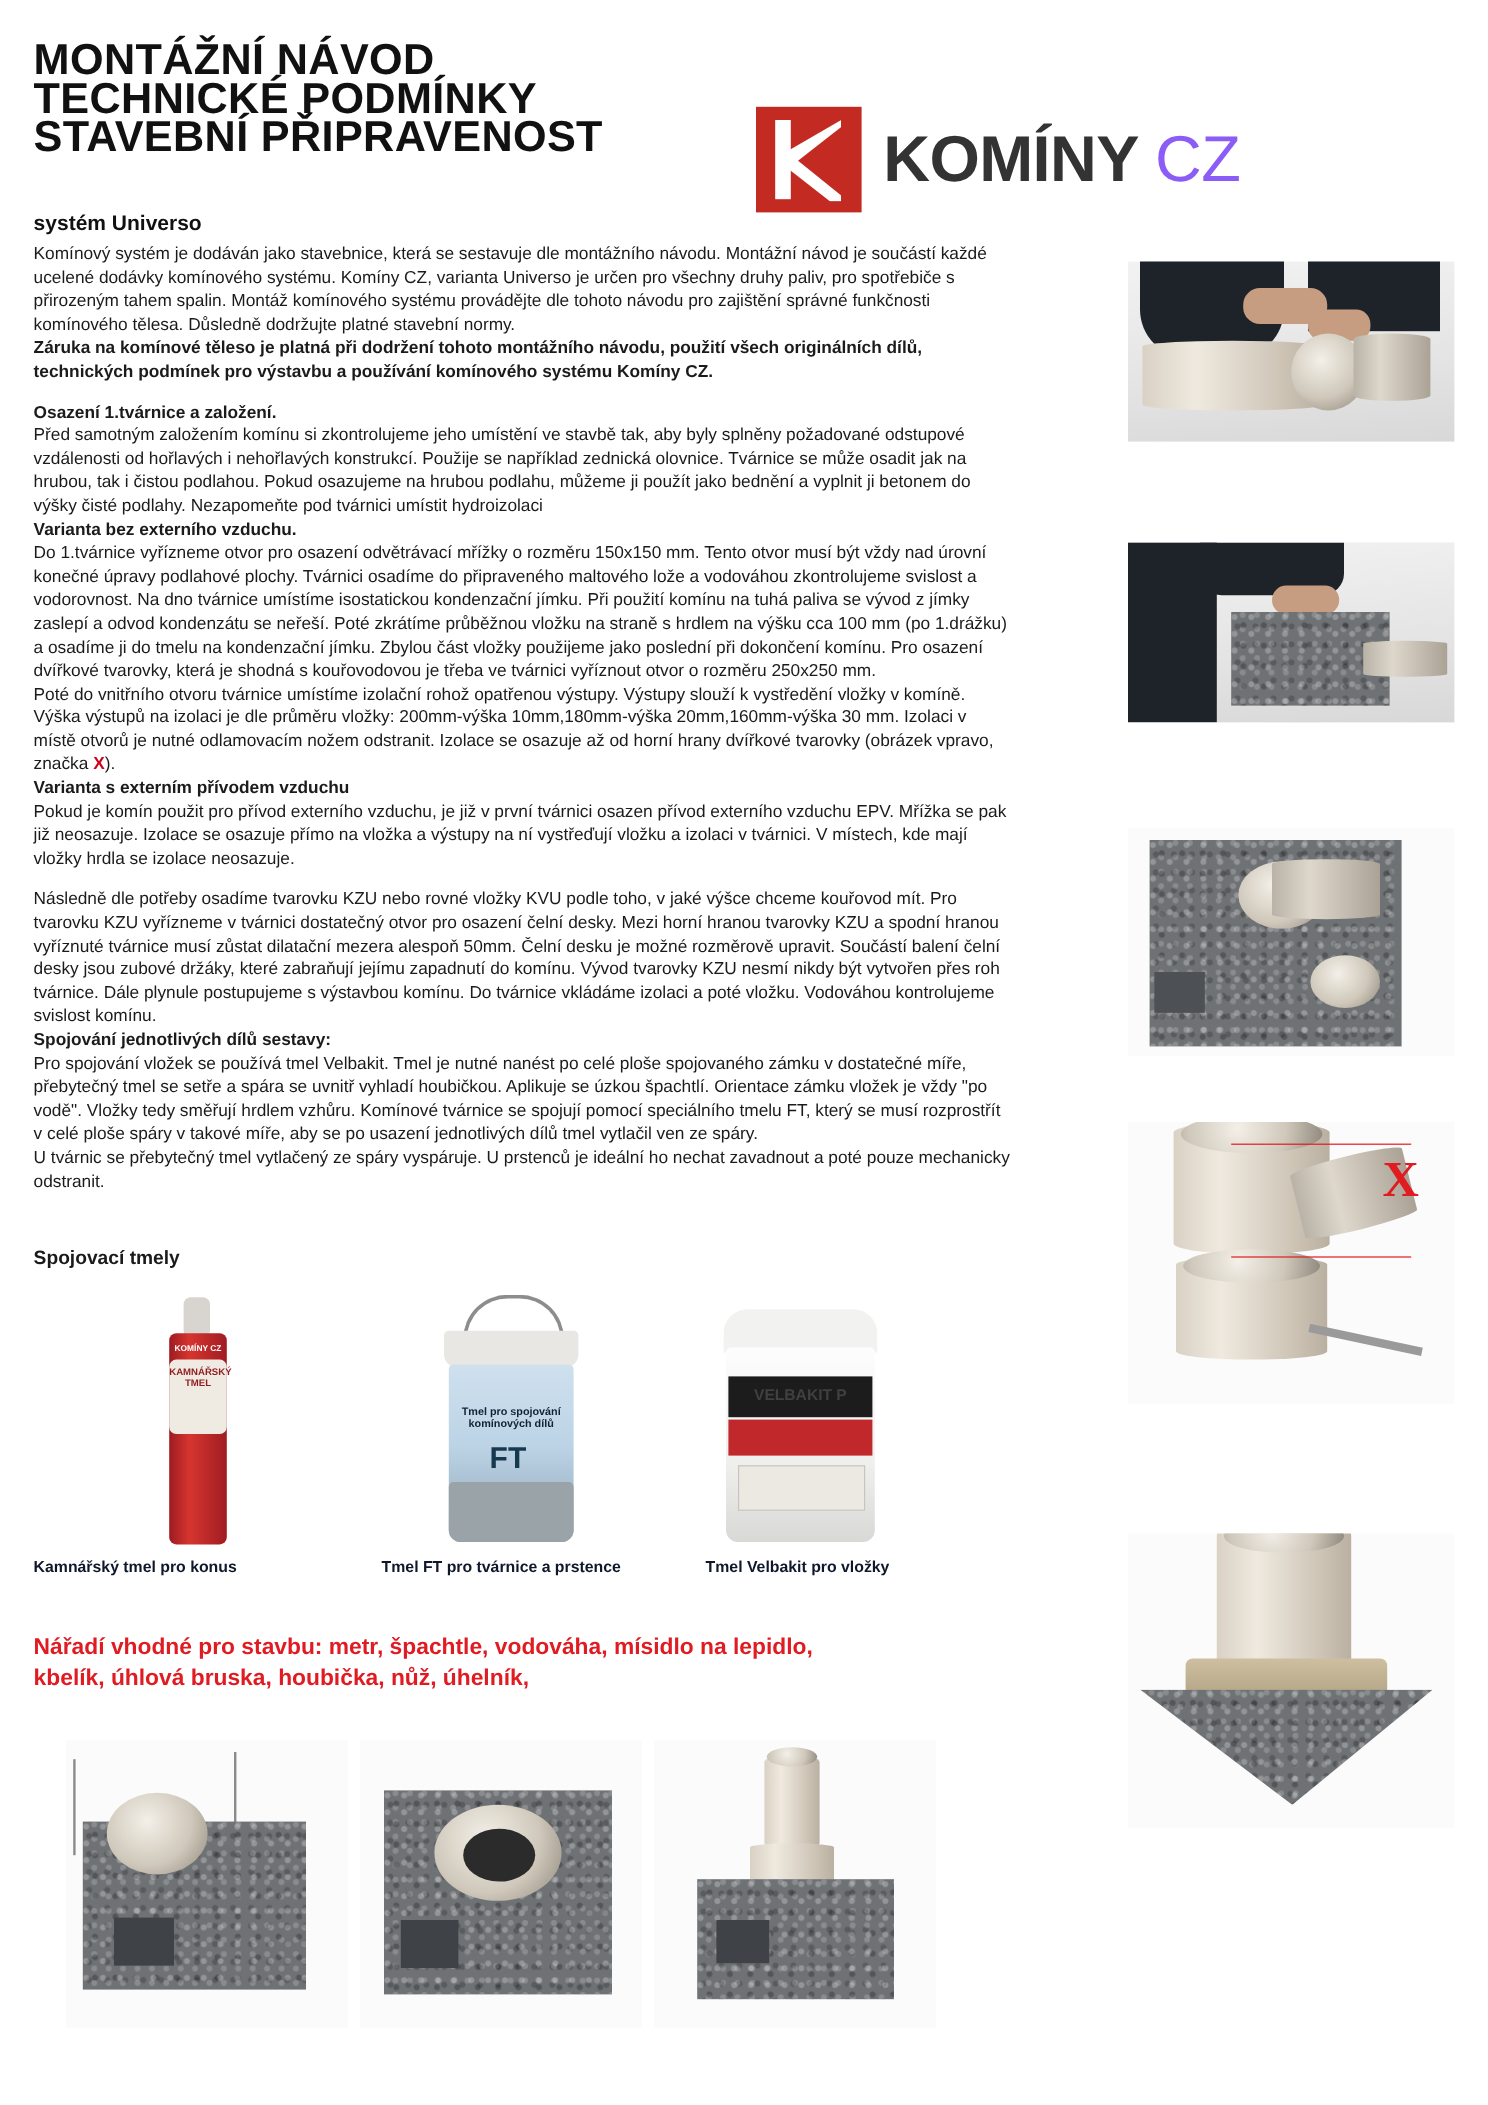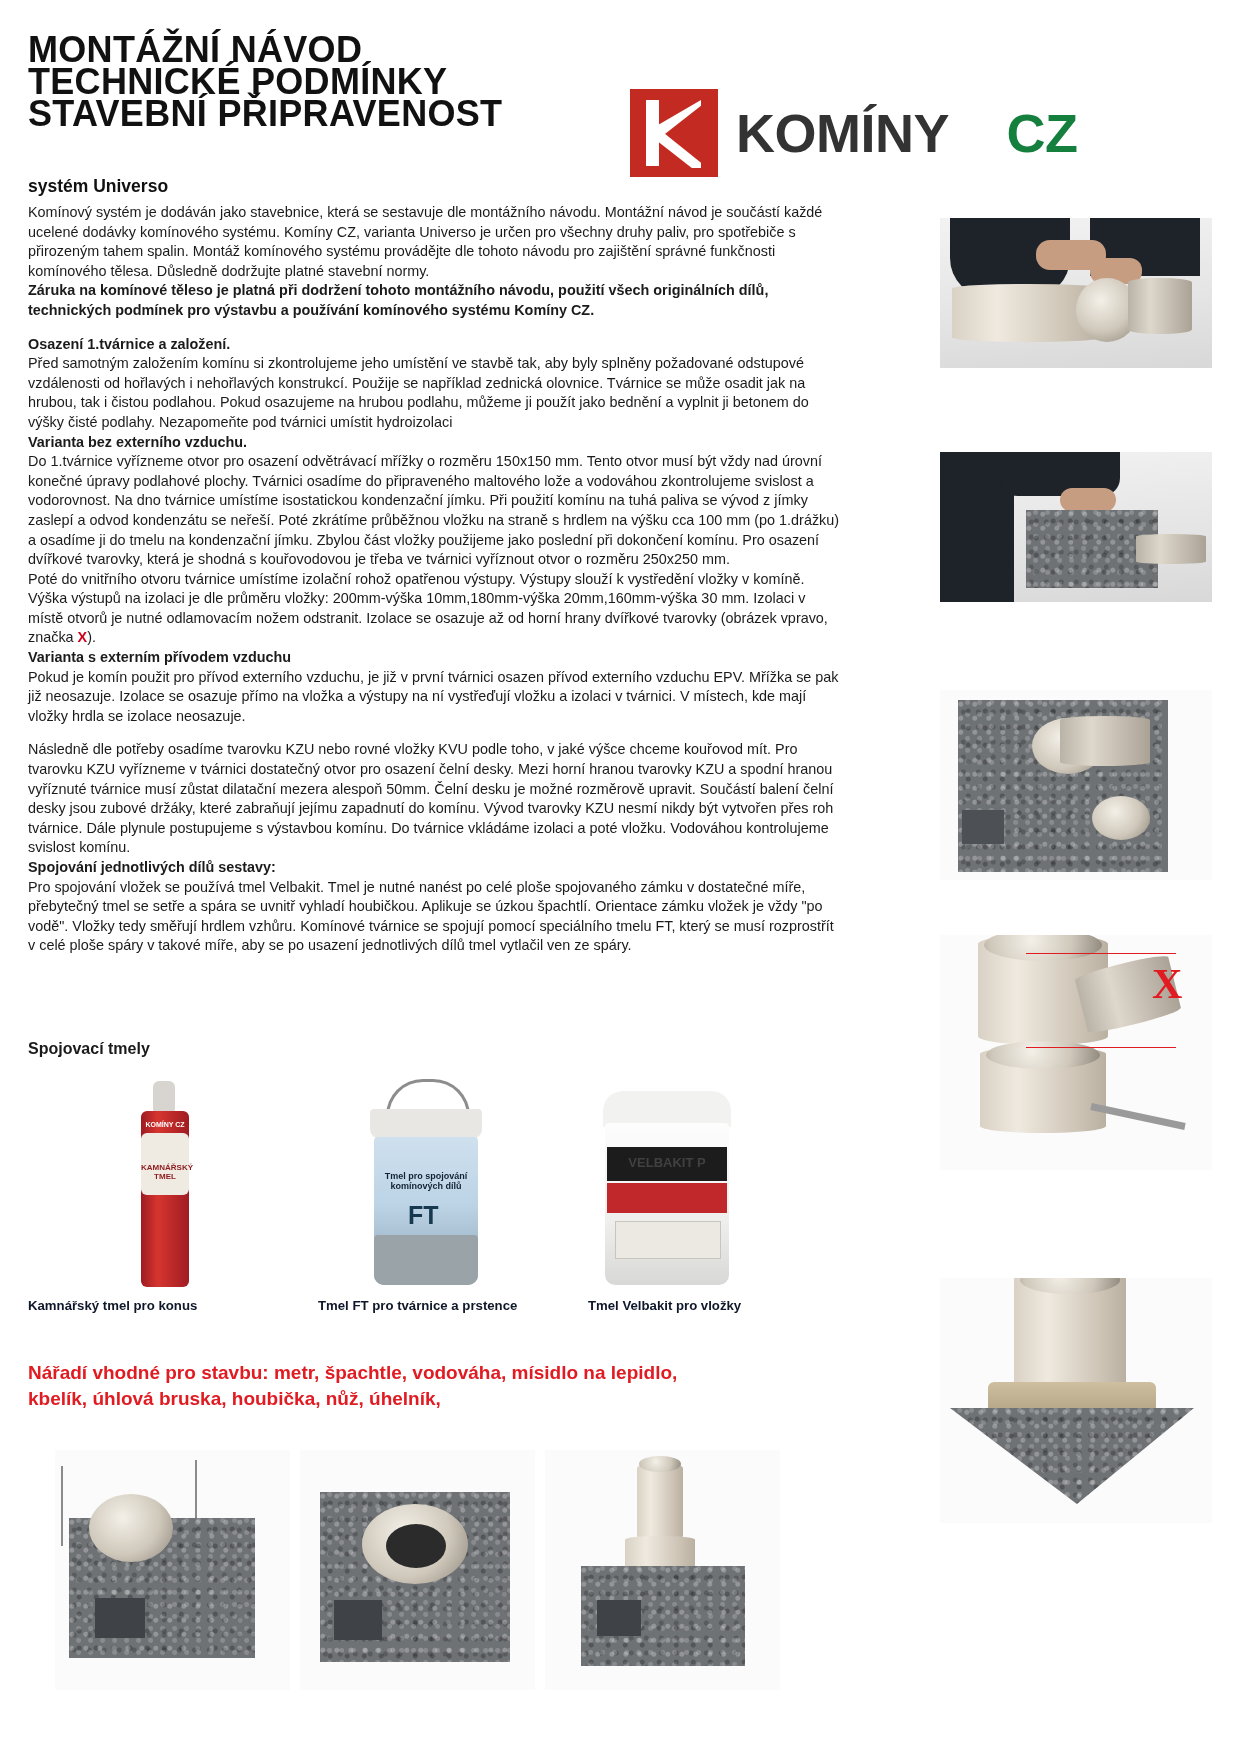--- a/index.html
+++ b/index.html
@@ -81,23 +81,22 @@
   }
   .logo-text {
     font-size: 54px;
     font-weight: bold;
     letter-spacing: -0.5px;
     color: #333333;
     line-height: 56px;
     white-space: nowrap;
   }
   .logo-text .cz {
-    font-weight: bold;
-    color: #15803d;
-    margin-left: 44px;
+    font-weight: normal;
+    color: #8b5cf6;
   }
 
   
   .textcol {
     position: absolute;
     left: 28px;
     top: 176px;
     width: 815px;
   }
   .sys-title {
@@ -277,32 +276,33 @@
     <p class="body"><span>Poté do vnitřního otvoru tvárnice umístíme izolační rohož opatřenou výstupy. Výstupy slouží k vystředění vložky v komíně. Výška výstupů na izolaci je dle průměru vložky: 200mm-výška 10mm,180mm-výška 20mm,160mm-výška 30 mm. Izolaci v místě otvorů je nutné odlamovacím nožem odstranit. Izolace se osazuje až od horní hrany dvířkové tvarovky (obrázek vpravo, značka </span><span class="red">X</span><span>).</span></p>
 
     <p class="body b">Varianta s externím přívodem vzduchu</p>
     <p class="body">Pokud je komín použit pro přívod externího vzduchu, je již v první tvárnici osazen přívod externího vzduchu EPV. Mřížka se pak již neosazuje. Izolace se osazuje přímo na vložka a výstupy na ní vystřeďují vložku a izolaci v tvárnici. V místech, kde mají vložky hrdla se izolace neosazuje.</p>
 
     <div class="gap"></div>
     <p class="body">Následně dle potřeby osadíme tvarovku KZU nebo rovné vložky KVU podle toho, v jaké výšce chceme kouřovod mít. Pro tvarovku KZU vyřízneme v tvárnici dostatečný otvor pro osazení čelní desky. Mezi horní hranou tvarovky KZU a spodní hranou vyříznuté tvárnice musí zůstat dilatační mezera alespoň 50mm. Čelní desku je možné rozměrově upravit. Součástí balení čelní desky jsou zubové držáky, které zabraňují jejímu zapadnutí do komínu. Vývod tvarovky KZU nesmí nikdy být vytvořen přes roh tvárnice. Dále plynule postupujeme s výstavbou komínu. Do tvárnice vkládáme izolaci a poté vložku. Vodováhou kontrolujeme svislost komínu.</p>
 
     <p class="body b">Spojování jednotlivých dílů sestavy:</p>
     <p class="body">Pro spojování vložek se používá tmel Velbakit. Tmel je nutné nanést po celé ploše spojovaného zámku v dostatečné míře, přebytečný tmel se setře a spára se uvnitř vyhladí houbičkou. Aplikuje se úzkou špachtlí. Orientace zámku vložek je vždy "po vodě". Vložky tedy směřují hrdlem vzhůru. Komínové tvárnice se spojují pomocí speciálního tmelu FT, který se musí rozprostřít v celé ploše spáry v takové míře, aby se po usazení jednotlivých dílů tmel vytlačil ven ze spáry.</p>
+    <p class="body">U tvárnic se přebytečný tmel vytlačený ze spáry vyspáruje. U prstenců je ideální ho nechat zavadnout a poté pouze mechanicky odstranit.</p>
   </div>
 
   <div class="tmely-head">Spojovací tmely</div>
 
   <div class="tmely-row">
 
     <div class="photo" style="left:95px; top:0; width:110px; height:215px;">
       <div class="tube" style="left:30px; top:6px; width:22px; height:34px; background:#d8d5d0;"></div>
       <div class="tube" style="left:18px; top:36px; width:48px; height:176px; background:linear-gradient(90deg,#9d1b22 0%, #d6352f 35%, #a01c22 100%);"></div>
       <div class="tube" style="left:18px; top:58px; width:48px; height:62px; background:#f0ebe2;"></div>
       <div class="lbl" style="top:46px; font-size:7px; left:18px; width:48px; color:#fff;">KOMÍNY CZ</div>
-      <div class="lbl" style="top:64px; font-size:8px; left:18px; width:48px; color:#8e1b1f;margin-top:24px;">KAMNÁŘSKÝ TMEL</div>
+      <div class="lbl" style="top:64px; font-size:8px; left:18px; width:48px; color:#8e1b1f;">KAMNÁŘSKÝ TMEL</div>
     </div>
 
     <div class="photo" style="left:320px; top:0; width:165px; height:215px;">
       <div class="tube" style="left:38px; top:4px; width:78px; height:34px; border:3px solid #8d8d8d; border-bottom:none; background:transparent; border-radius:40px 40px 0 0;"></div>
       <div class="bucket-body" style="left:22px; top:34px; width:112px; height:30px; background:#e9e7e4;"></div>
       <div class="bucket-body" style="left:26px; top:62px; width:104px; height:148px; background:linear-gradient(180deg,#cfe0ee 0%, #bcd4e6 45%, #8fa6b6 100%);"></div>
       <div class="lbl" style="top:96px; left:26px; width:104px; font-size:9px; color:#123; ">Tmel pro spojování komínových dílů</div>
       <div style="position:absolute; left:60px; top:126px; font-size:25px; font-weight:bold; color:#17394f;">FT</div>
       <div class="bucket-body" style="left:26px; top:160px; width:104px; height:50px; background:#9aa3a8;"></div>
     </div>

